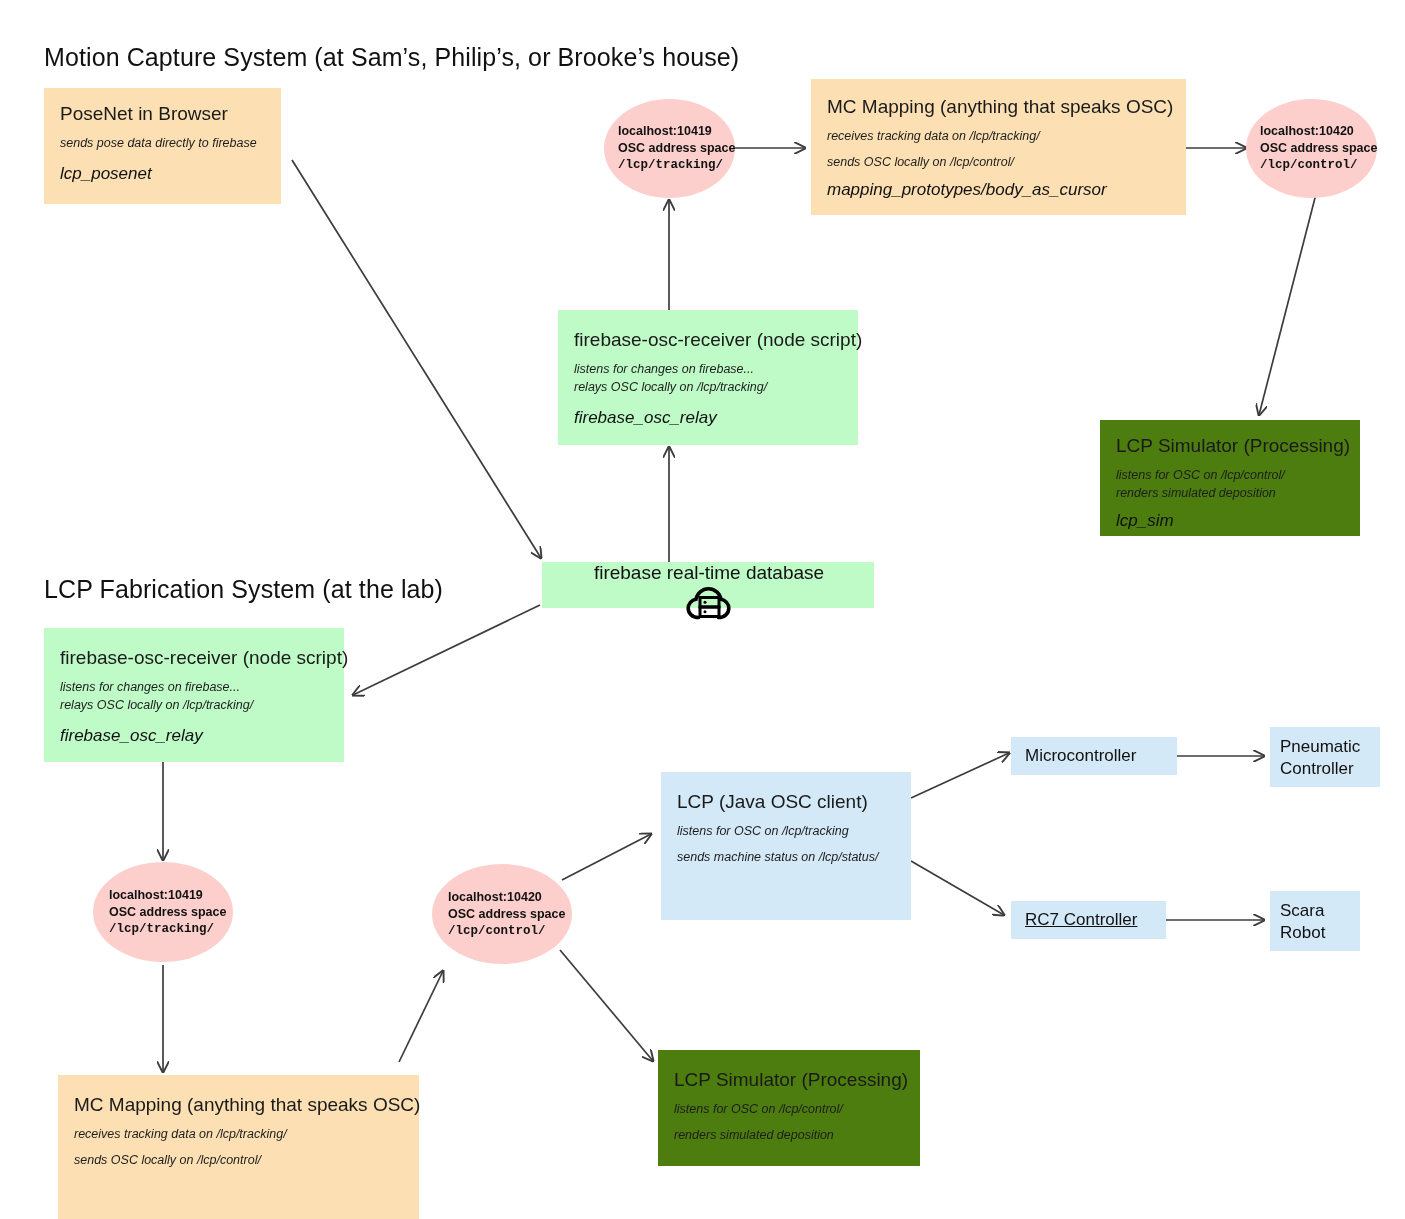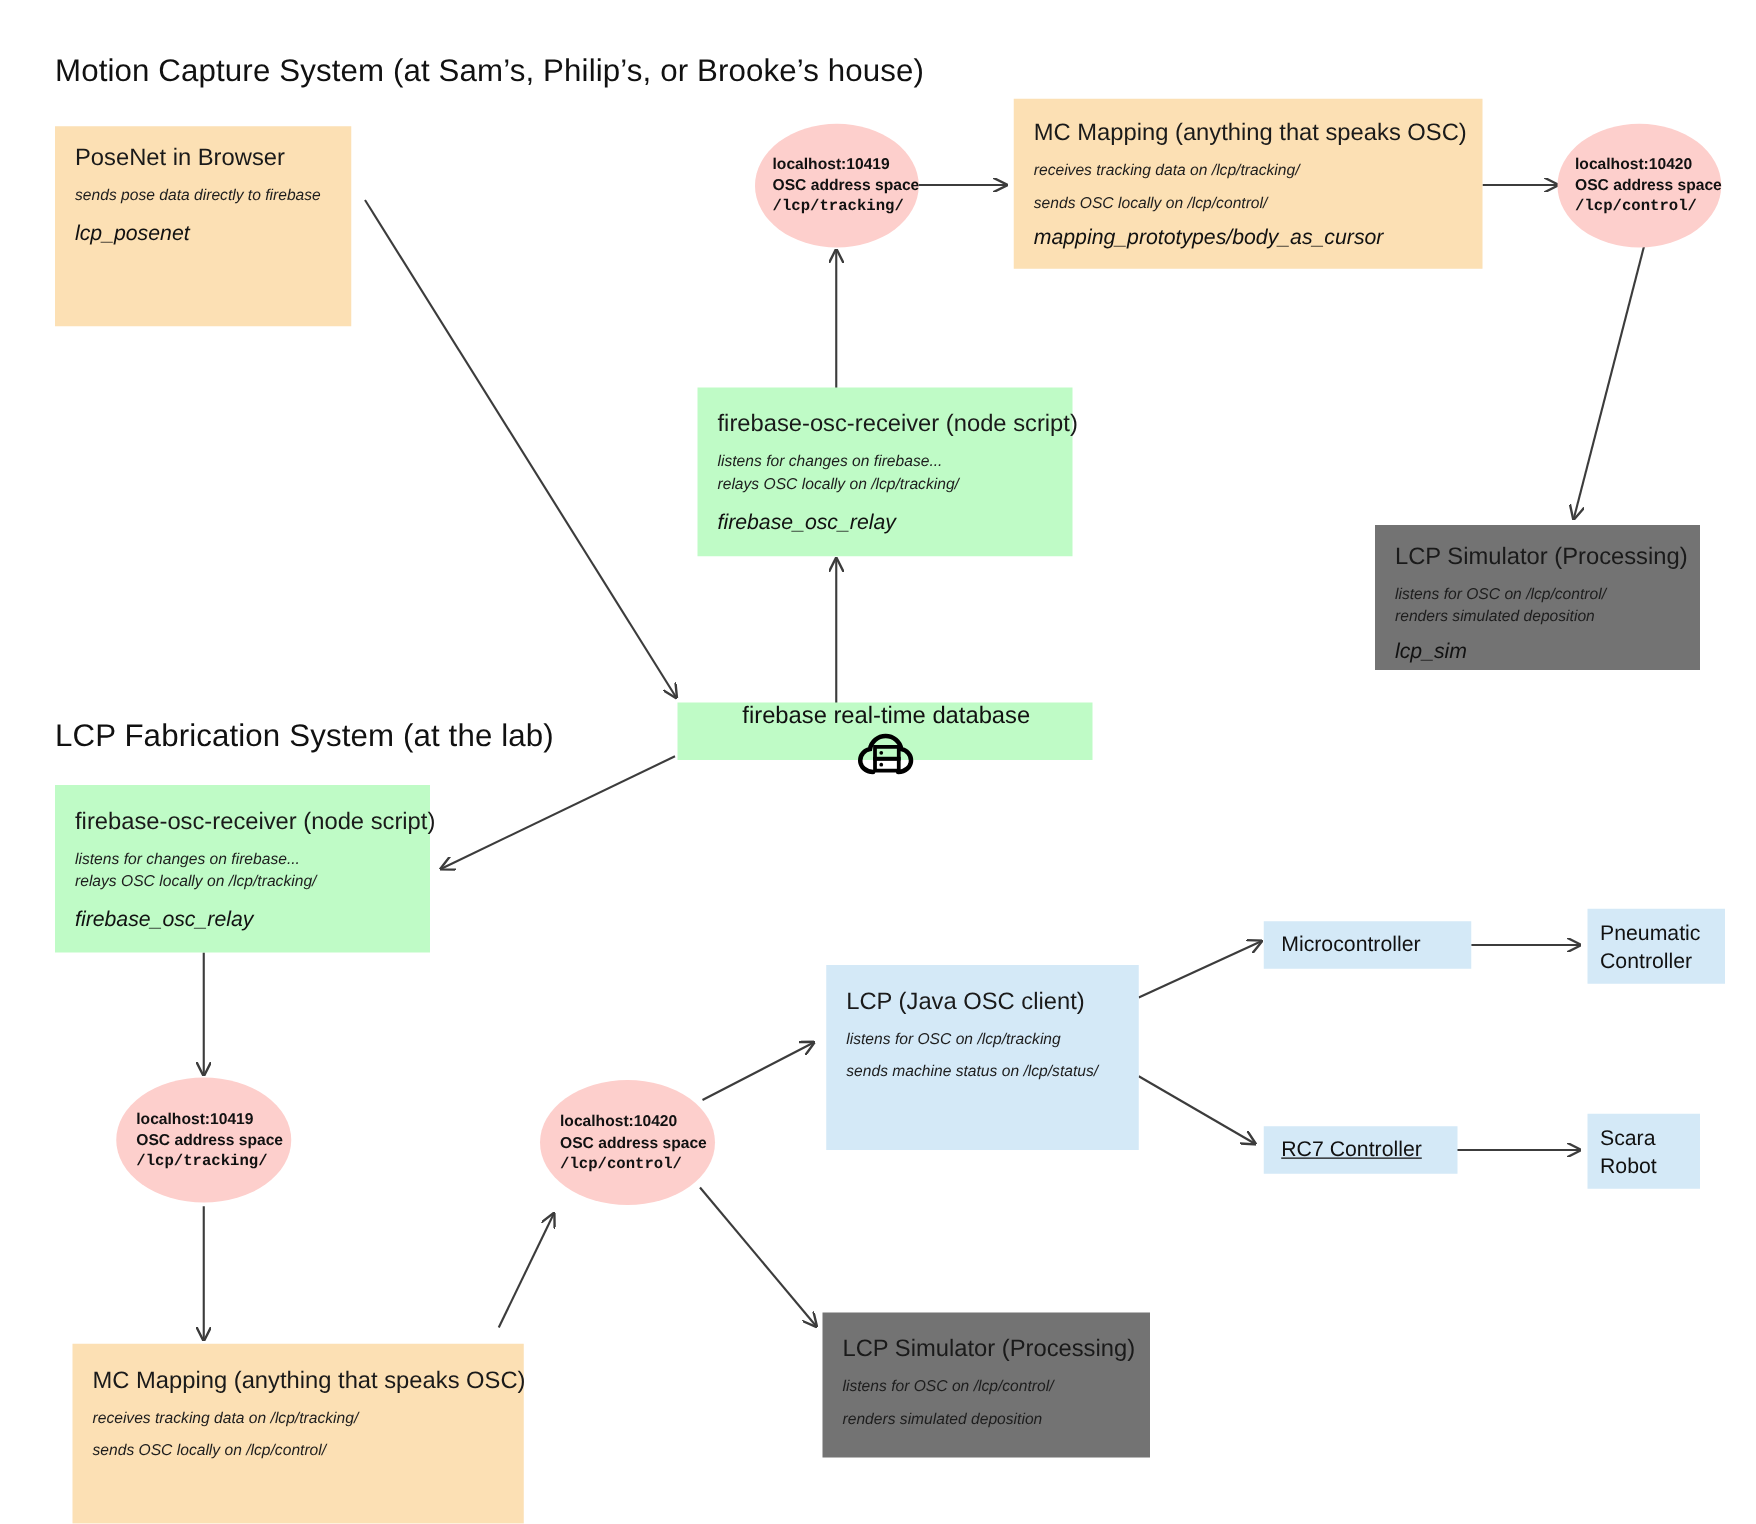--- a/index.html
+++ b/index.html
@@ -42,21 +42,21 @@
     color: #111111;
     letter-spacing: 0.1px;
     white-space: nowrap;
   }
   
   .box {
     padding: 14px 16px 12px 16px;
   }
   .box-orange { background: #fce0b4; }
   .box-green  { background: #bffbc6; }
-  .box-yellow { background: #737373; }
+  .box-yellow { background: #4d7c0f; }
   .box-blue   { background: #d4e9f7; }
 
   .title-line {
     font-size: 19px;
     line-height: 24px;
     color: #1a1a1a;
     margin: 0 0 9px 0;
     white-space: nowrap;
   }
   .sub-line {
@@ -177,21 +177,21 @@
       <path d="M 1177,756 L 1264,756"></path>
 
       <path d="M 1165,920 L 1264,920"></path>
     </g>
   </svg>
 
   <div class="section-title" style="left:44px; top:43px;">Motion Capture System (at Sam’s, Philip’s, or Brooke’s house)</div>
 
   <div class="section-title" style="left:44px; top:575px;">LCP Fabrication System (at the lab)</div>
 
-  <div class="node box box-orange" style="left:44px; top:101px; width:237px; height:160px;">
+  <div class="node box box-orange" style="left:44px; top:88px; width:237px; height:116px;">
     <div class="title-line">PoseNet in Browser</div>
     <div class="sub-line">sends pose data directly to firebase</div>
     <div class="script-line">lcp_posenet</div>
   </div>
 
   <div class="ellipse" style="left:604px; top:99px; width:131px; height:99px; padding-left:14px;">
     <div class="ell-line">localhost:10419</div>
     <div class="ell-line">OSC address space</div>
     <div class="ell-mono">/lcp/tracking/</div>
   </div>

